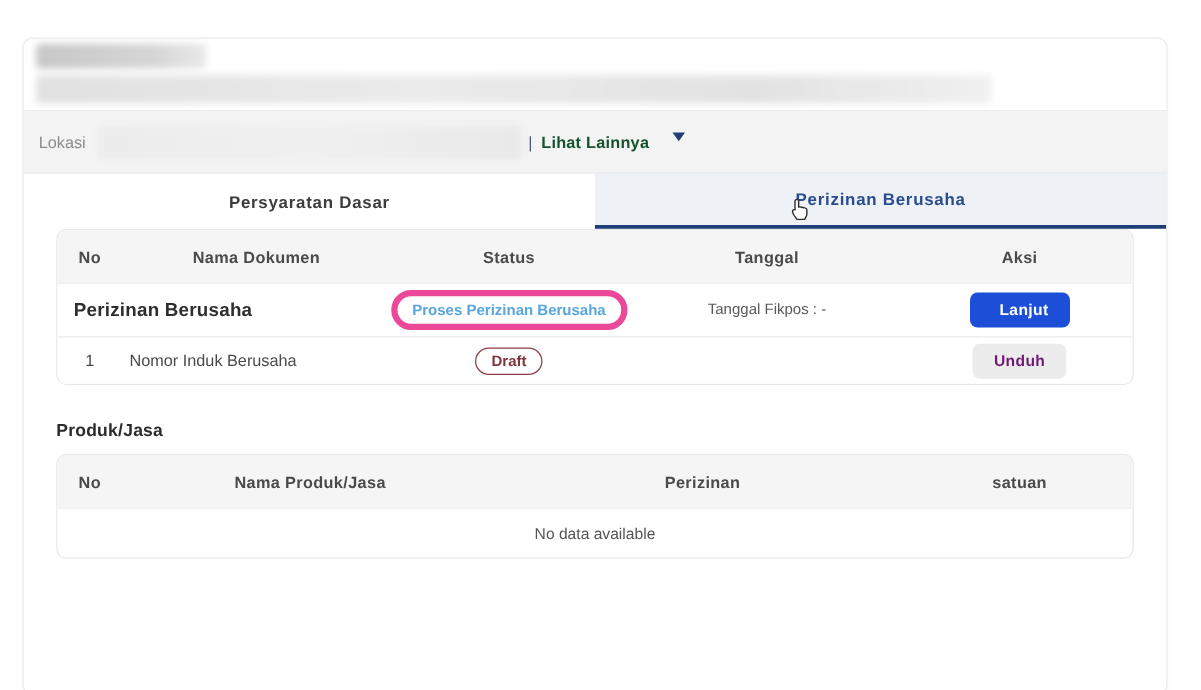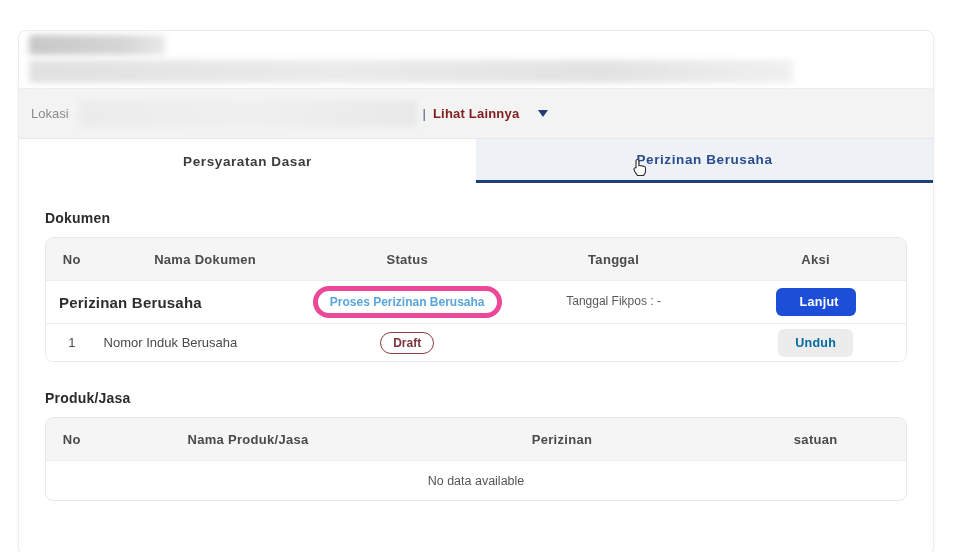--- a/index.html
+++ b/index.html
@@ -56,26 +56,26 @@
     position: relative;
     width: 338px; height: 26px;
     background: linear-gradient(90deg, #ececec, #f0f0f0 50%, #e9e9e9);
     filter: blur(2px);
     border-radius: 3px;
     margin-right: 6px;
   }
   .lokasi-link-wrap { display: flex; align-items: center; gap: 7px; }
   .lokasi-pipe { color: #4a5b77; }
   .lihat-link {
-    color: #7f1d1d;
+    color: #14532d;
     font-weight: 600;
     font-size: 13px;
     letter-spacing: .2px;
     cursor: pointer;
-    display: flex; align-items: center; gap: 19px;
+    display: flex; gap: 19px;
   }
   .caret-down {
     width: 0; height: 0;
     border-left: 5px solid transparent;
     border-right: 5px solid transparent;
     border-top: 7px solid #1f3e76;
     display: inline-block;
   }
   
   .tabs { display: flex; height: 44px; }
@@ -159,21 +159,21 @@
     display: inline-block;
     border: none;
     border-radius: 6px;
     font-family: "Liberation Sans", sans-serif;
     font-size: 12.5px;
     font-weight: 600;
     padding: 7px 17px;
     letter-spacing: .3px;
   }
   .btn-navy { background: #1d4ed8; color: #ffffff; cursor: pointer; padding-left: 24px; }
-  .btn-disabled { background: #ececec; color: #0369a1; cursor: default; }
+  .btn-disabled { background: #ececec; color: #701a75; cursor: default; }
   .empty-row {
     height: 40px;
     border-top: 1px solid #ececec;
     display: flex; align-items: center; justify-content: center;
     font-size: 12.5px;
     color: #555;
   }
   .mt-produk { margin-top: 28px; }
   
   .cursor {
@@ -210,21 +210,20 @@
     <div class="tab tab-inactive">
       <span>Persyaratan Dasar</span>
     </div>
     <div class="tab tab-active">
       <span>Perizinan Berusaha</span>
     </div>
   </div>
 
   <div class="content">
 
-    <div class="section-heading">Dokumen</div>
 
     <div class="tbl">
       <div class="tr tr-doc tr-head">
         <div class="th">No</div>
         <div class="th">Nama Dokumen</div>
         <div class="th">Status</div>
         <div class="th">Tanggal</div>
         <div class="th">Aksi</div>
       </div>
 

